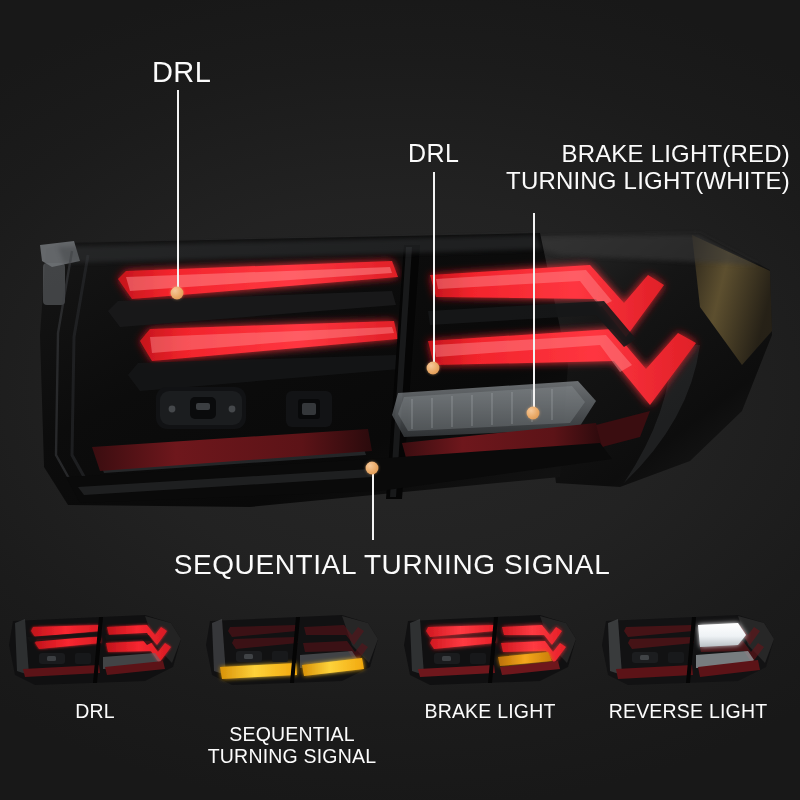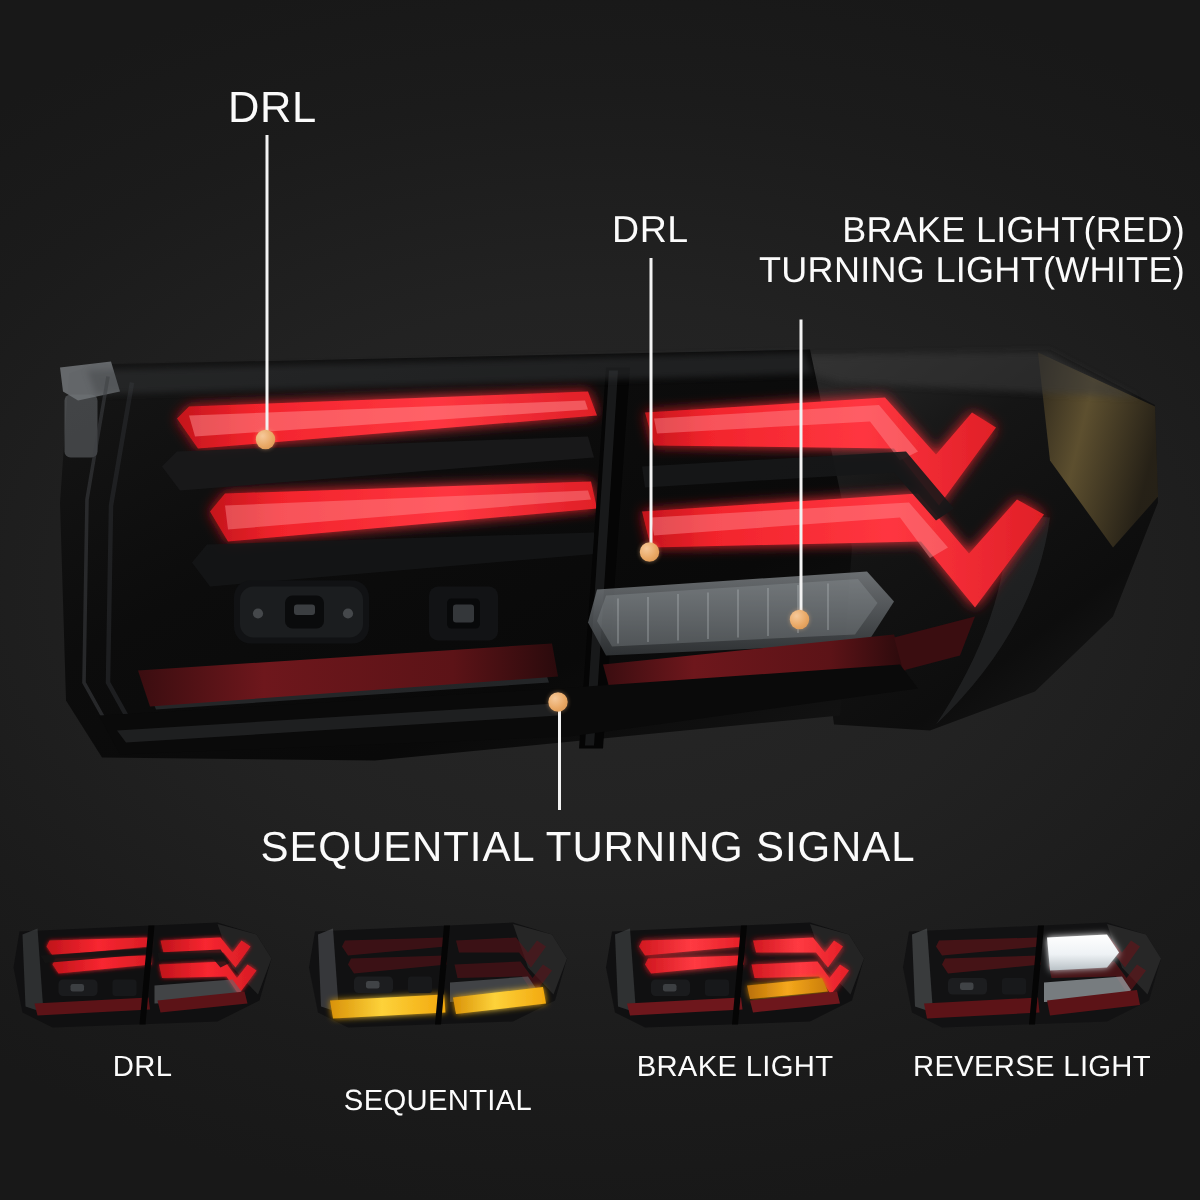--- a/index.html
+++ b/index.html
@@ -286,20 +286,21 @@
         <path d="M28,62 L104,58 L105,70 L30,74 Z" fill="url(#tAmb)"></path>
         <path d="M110,60 L170,53 L172,64 L112,71 Z" fill="url(#tAmb)"></path>
       </g>
       <rect x="44" y="46" width="26" height="11" rx="3" fill="#1c1d1f"></rect>
       <rect x="52" y="49" width="9" height="5" rx="1.5" fill="#404346"></rect>
       <rect x="80" y="46" width="16" height="11" rx="2" fill="#18191b"></rect>
       <path d="M104,12 L108,12 L102,78 L98,78 Z" fill="#050505"></path>
     </svg>
     <div class="thumb-cap">
       <span>SEQUENTIAL</span>
+      <span>TURNING SIGNAL</span>
     </div>
   </div>
 
   <div class="thumb" id="thumb-2">
     <svg class="thumb-img" viewBox="0 0 200 90">
       <defs>
         <linearGradient id="tRed2" x1="0" y1="0" x2="1" y2="0">
           <stop offset="0%" stop-color="#d01820"></stop>
             <stop offset="50%" stop-color="#ff3a42"></stop>
             <stop offset="100%" stop-color="#e62028"></stop>

